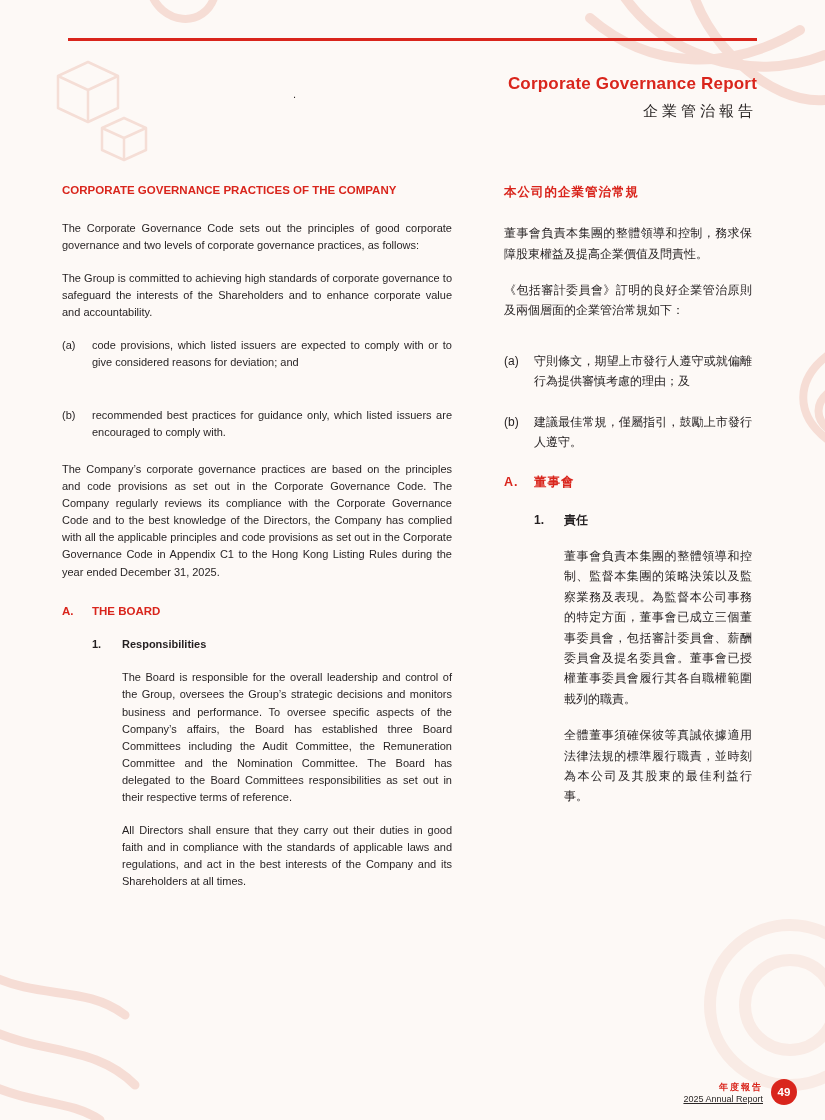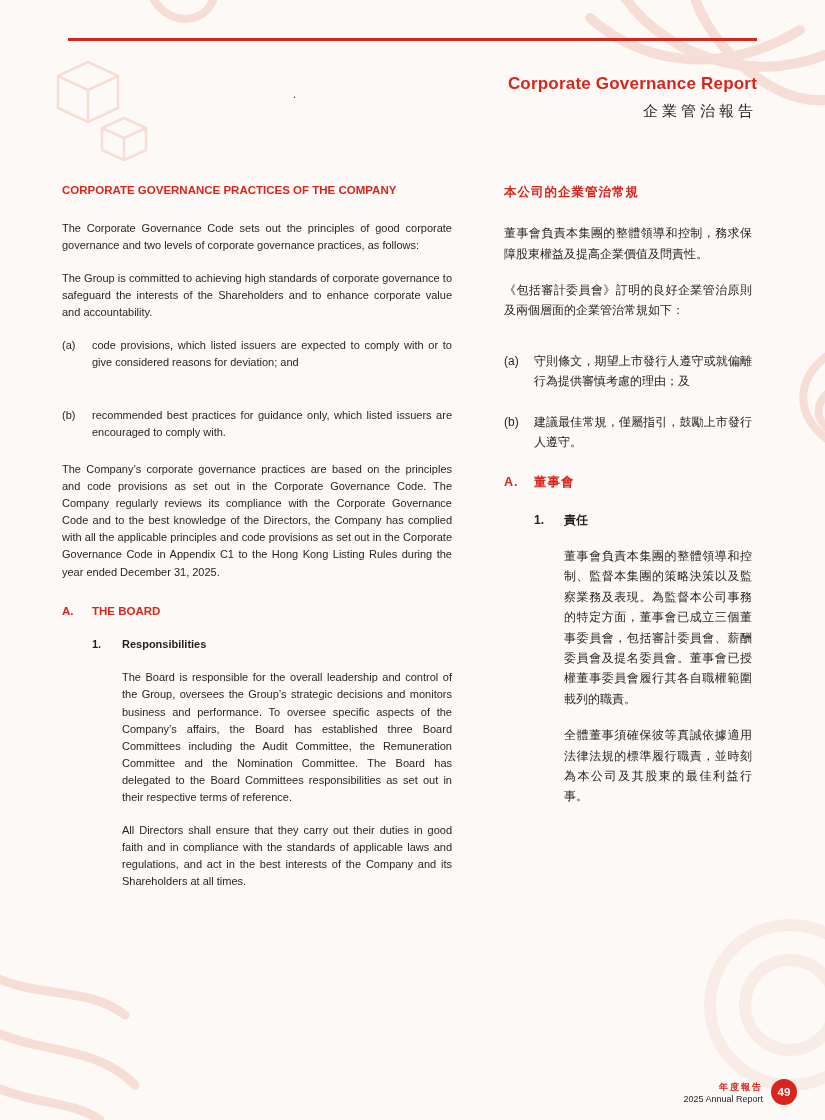--- a/index.html
+++ b/index.html
@@ -40,21 +40,21 @@
   .col-zh .board-head{font-size:12.5px;letter-spacing:1px;}
   .board-head .marker{flex:0 0 30px;}
   .sub{margin-left:30px;}
   .sub-head{display:flex;font-weight:bold;margin-bottom:16px;text-align:left;}
   .sub-head .marker{flex:0 0 30px;}
   .sub-body{margin-left:30px;}
 
   .footer{position:absolute;right:28px;bottom:15px;display:flex;align-items:flex-end;gap:8px;}
   .footer-text{text-align:right;font-size:9px;line-height:1.35;}
   .footer-zh{color:var(--red);font-weight:bold;letter-spacing:2px;}
-  .footer-en{color:#2b2726;}
+  .footer-en{color:#2b2726;text-decoration:underline;}
   .page-badge{
     width:26px;height:26px;border-radius:50%;background:var(--red);
     color:#fff;font-weight:bold;font-size:11.5px;
     display:flex;align-items:center;justify-content:center;
   }
 </style>
 </head>
 <body>
 
 <div class="page">

